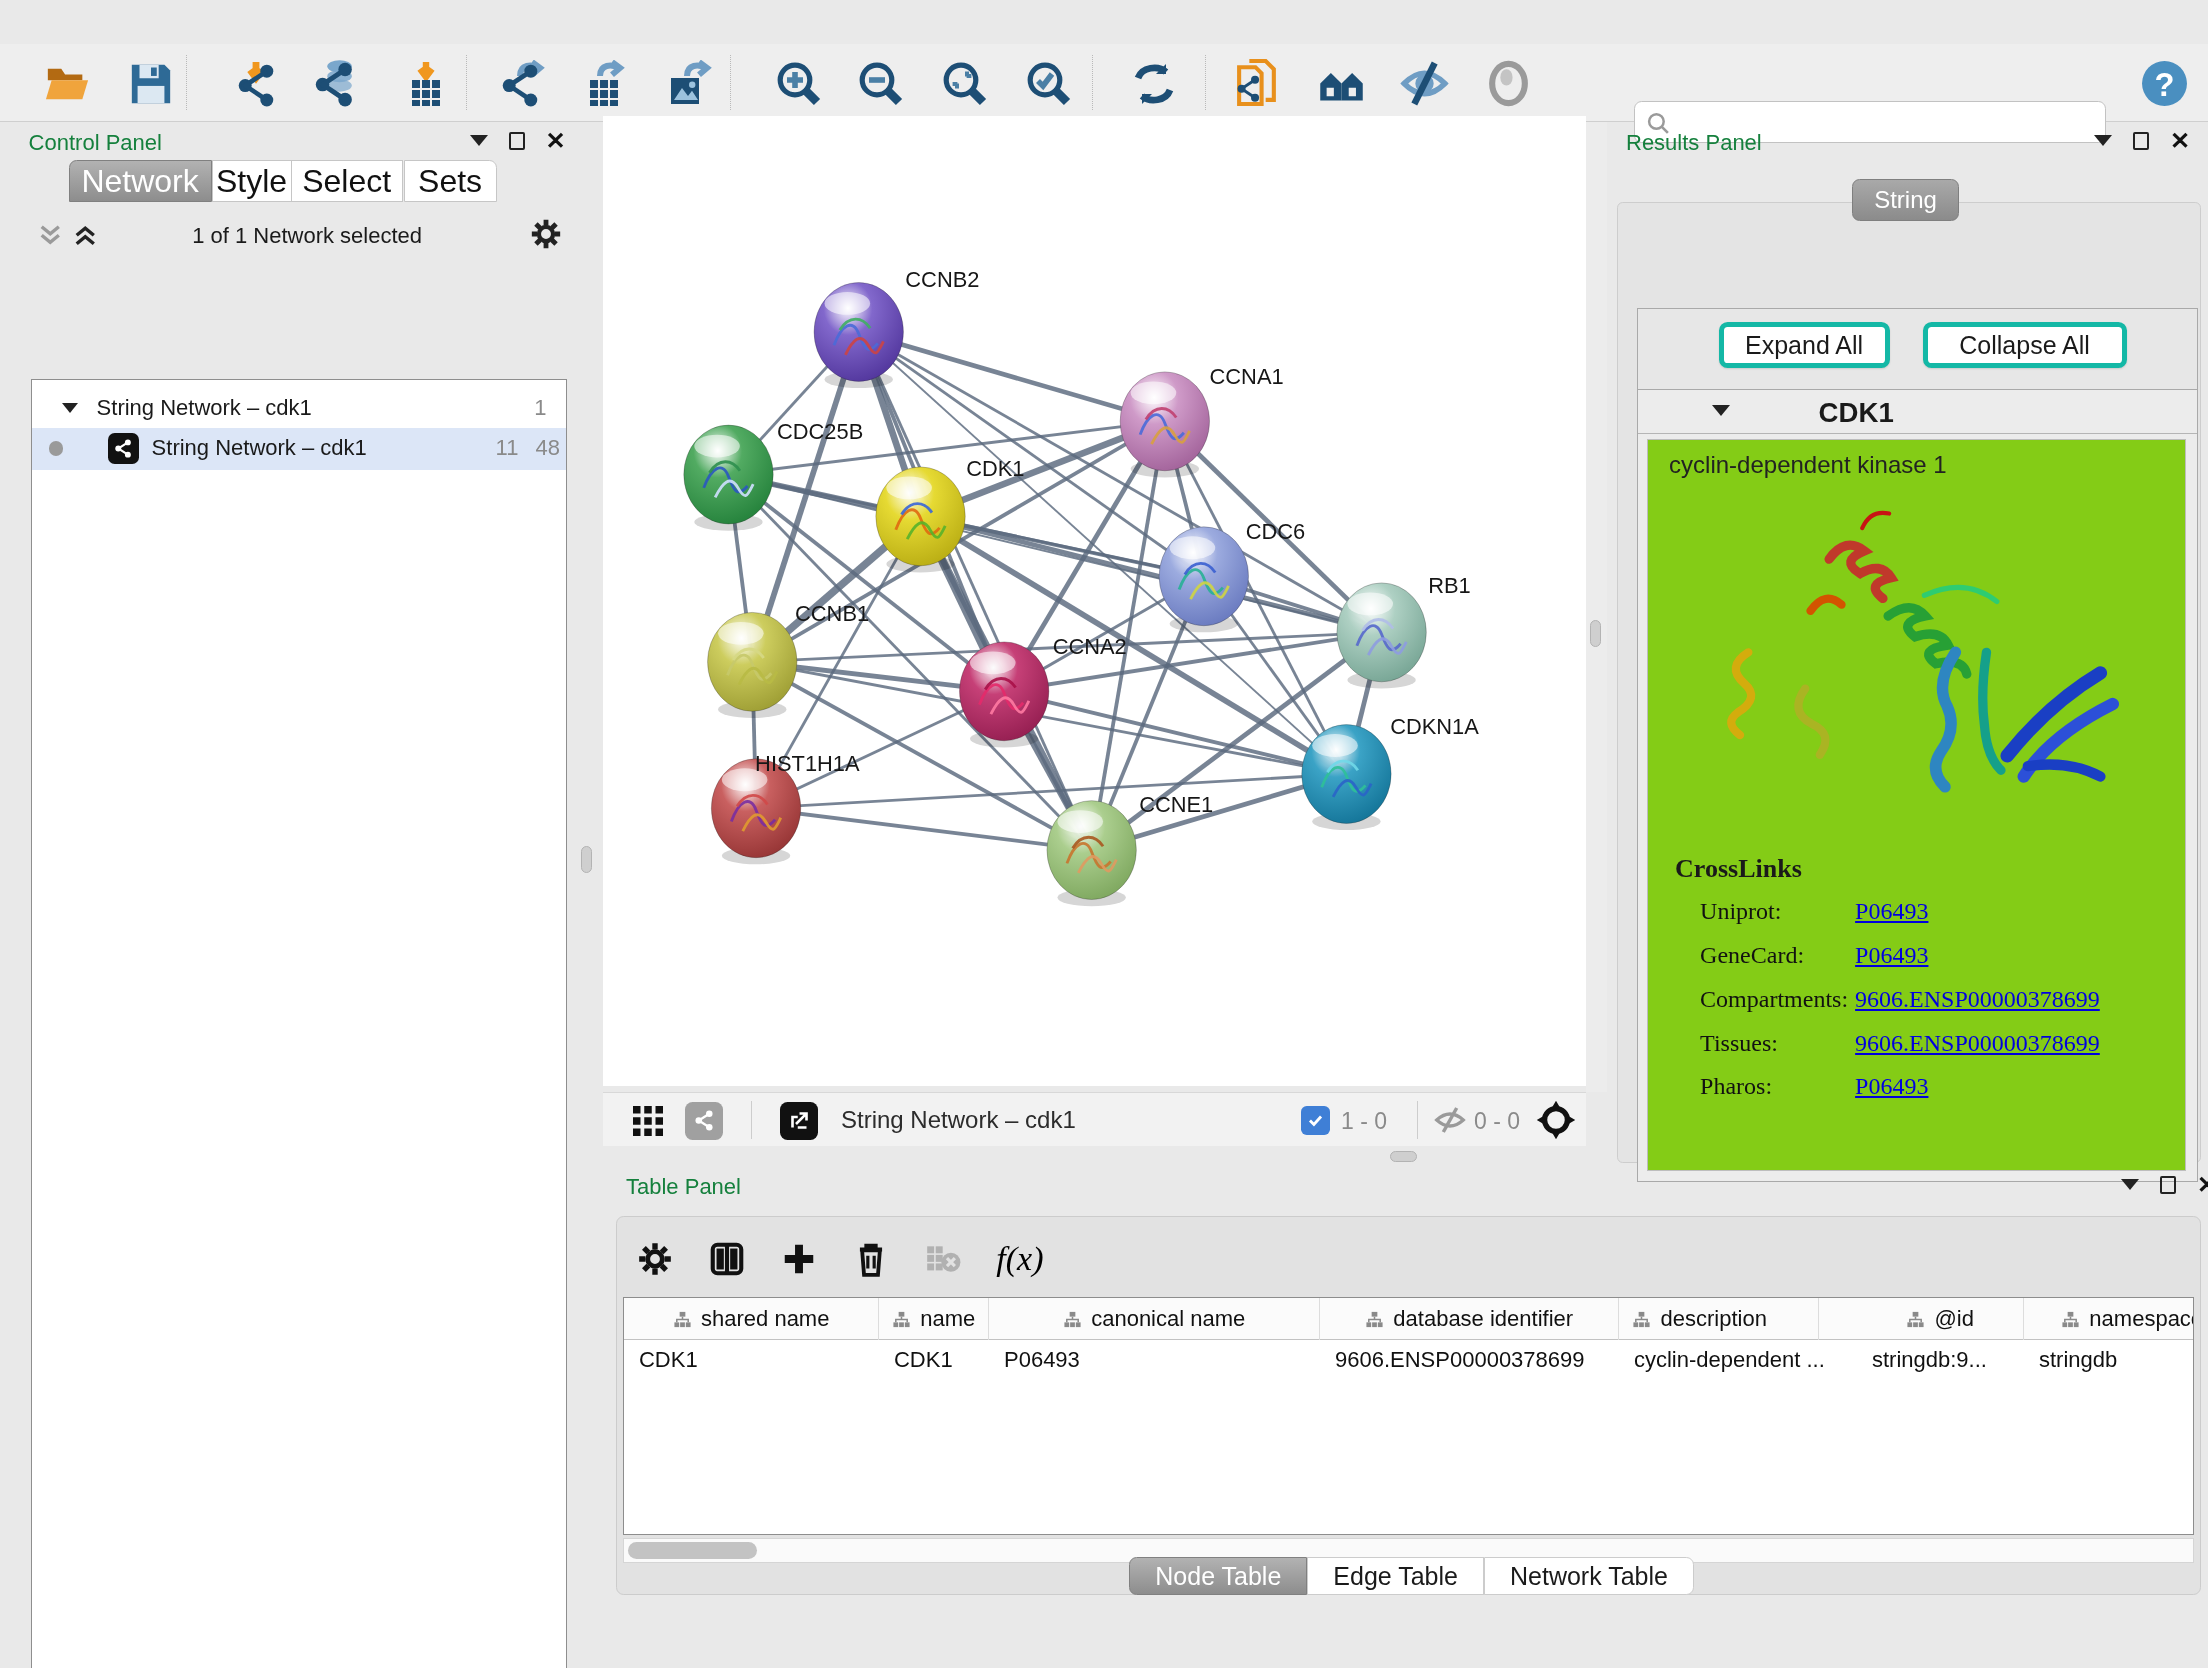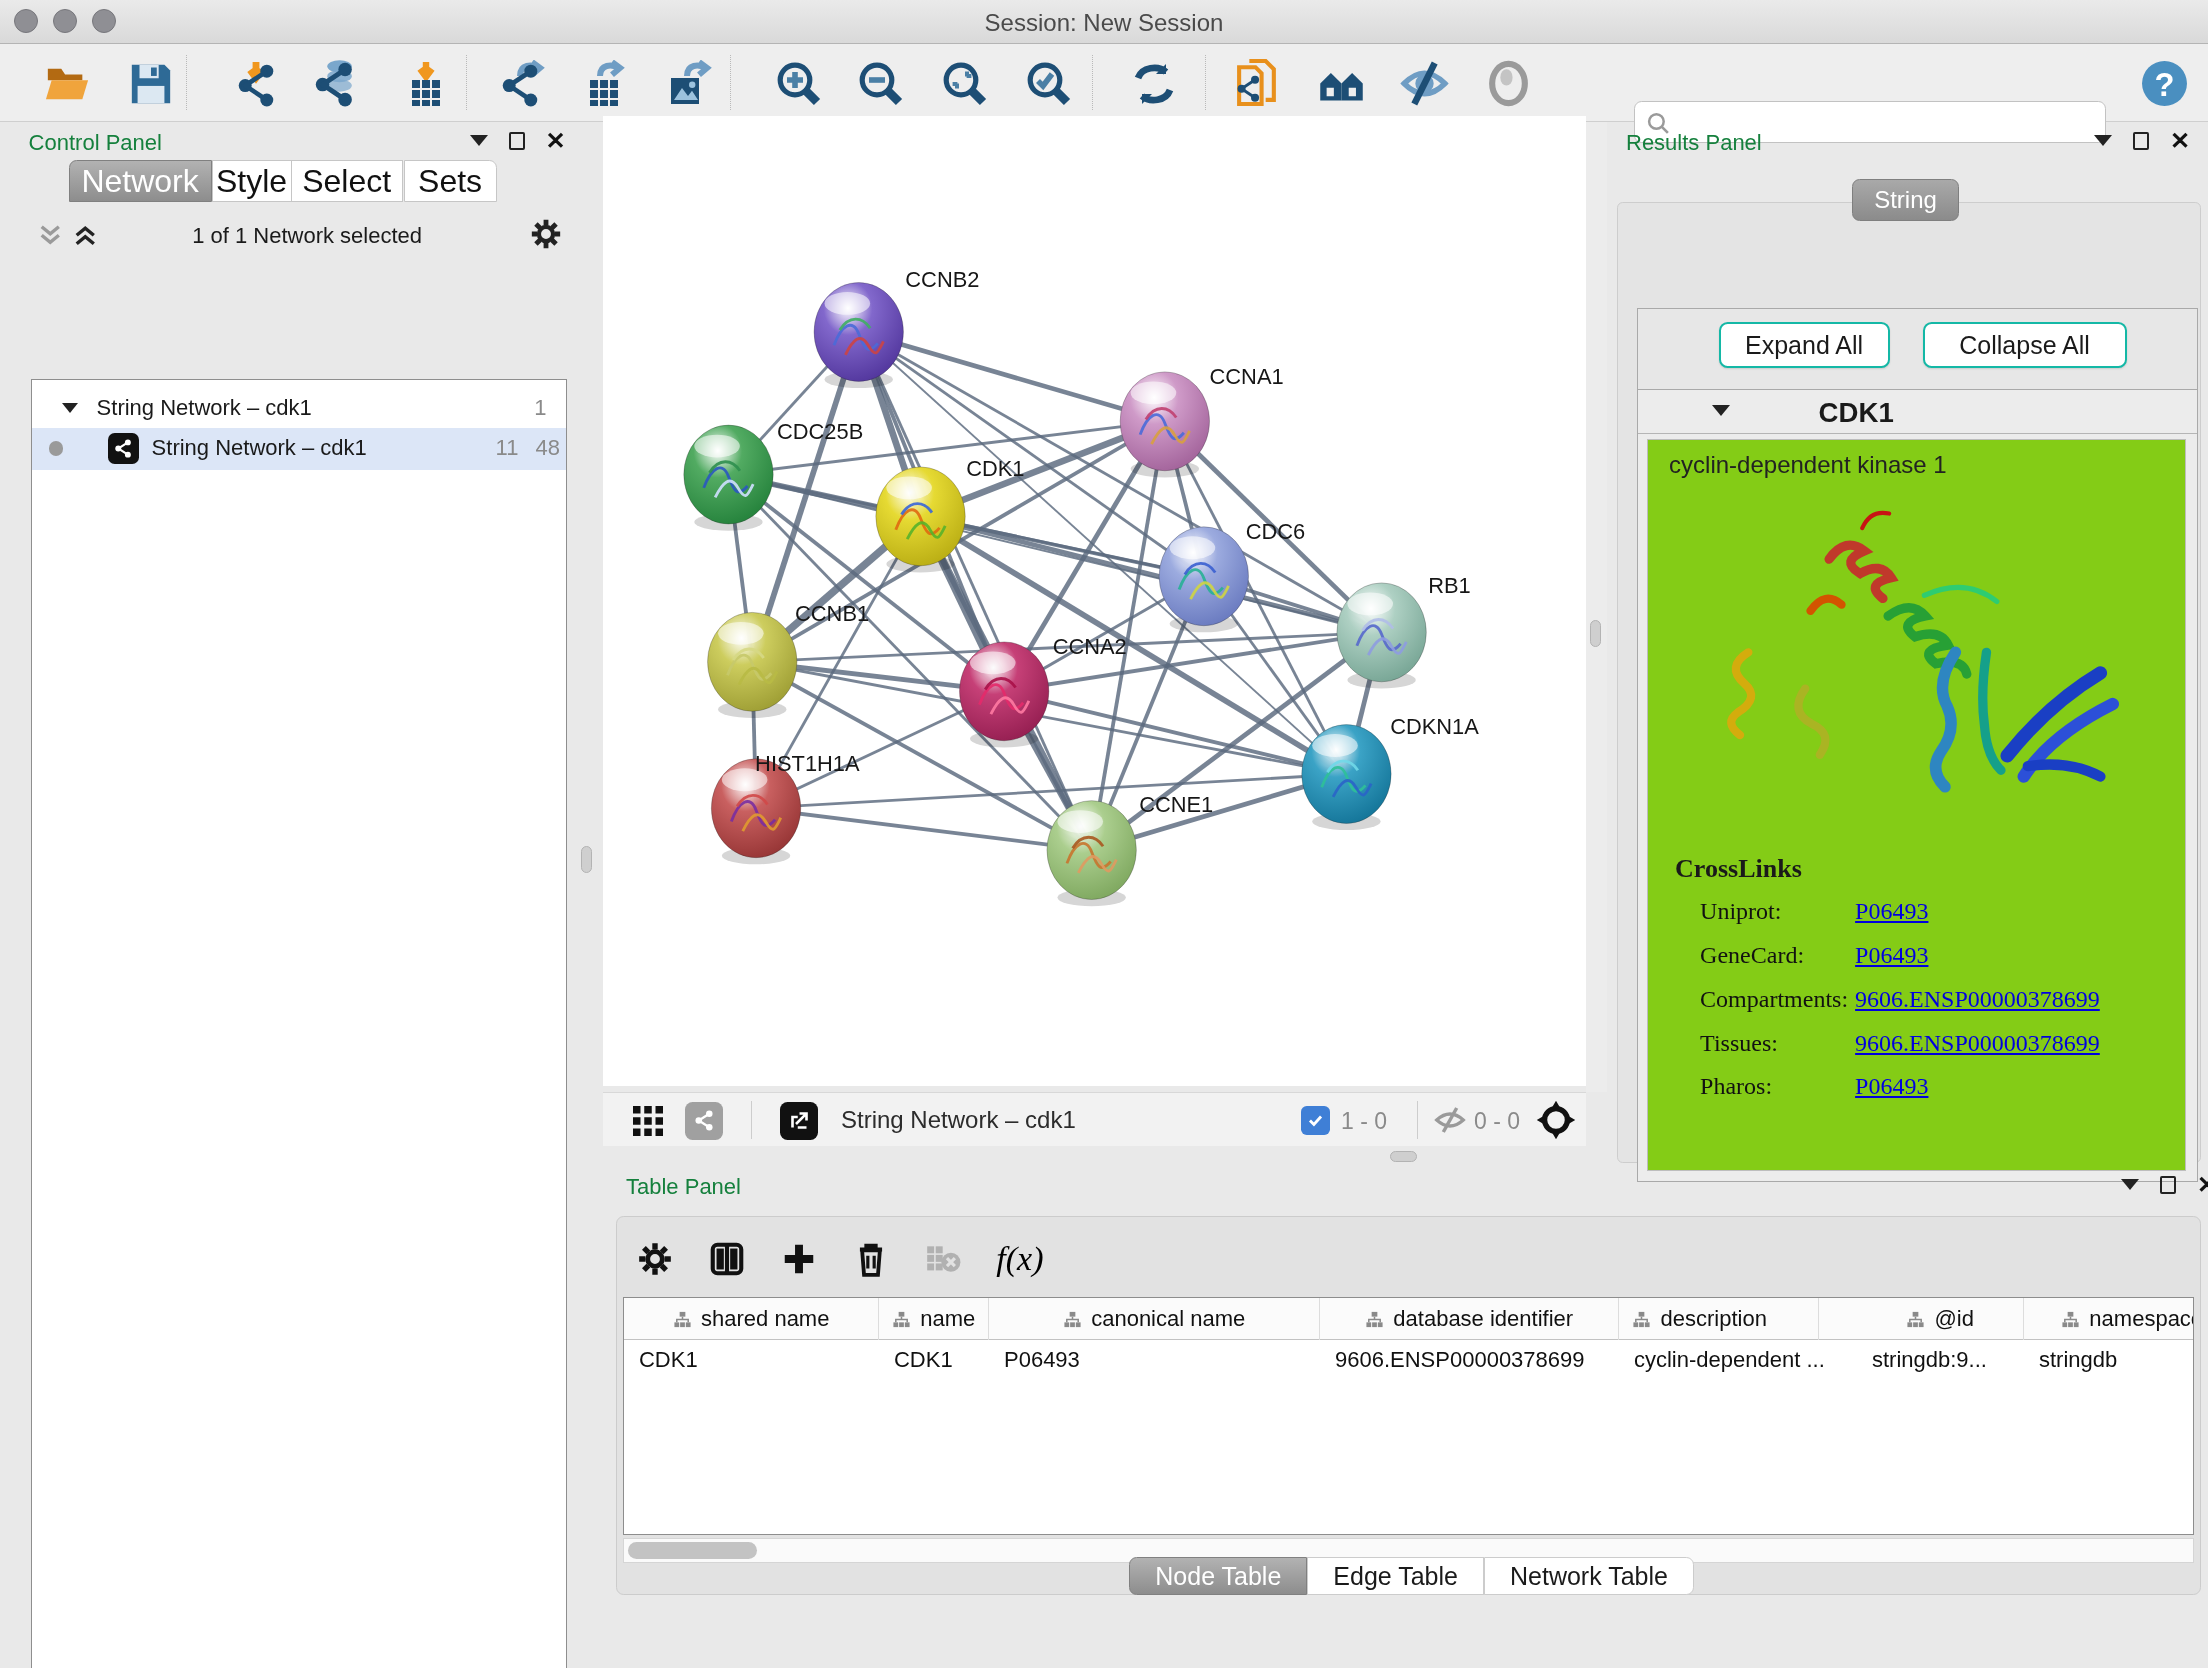--- a/index.html
+++ b/index.html
@@ -64,21 +64,21 @@
 
   
   .rp{position:absolute;left:1609px;top:122px;width:599px;height:1041px;}
   .rp-graybox{position:absolute;left:7.6px;top:80px;width:584px;height:961px;
     background:#e4e4e4;border:1px solid #cdcdcd;border-radius:5.7px;}
   .rp-tab{position:absolute;left:243px;top:57px;width:107px;height:42px;border-radius:7.6px;
     background:linear-gradient(#a9a9a9,#8b8b8b);color:#fff;display:flex;align-items:center;
     justify-content:center;font-size:24px;border:1px solid #7f7f7f;z-index:3;}
   .rp-box1{position:absolute;left:19px;top:105px;width:561px;height:82px;
     background:#e7e7e7;border:1.4px solid #a9a9a9;}
-  .rp-btn{position:absolute;top:13.3px;height:46px;background:#ffffff;border:2px solid #14b8a6;
+  .rp-btn{position:absolute;top:13.3px;height:46px;background:#ffffff;border:5px solid #14b8a6;
     border-radius:8.6px;display:flex;align-items:center;justify-content:center;font-size:25px;
     box-shadow:0 1px 1.9px rgba(0,0,0,.12);}
   .rp-box2{position:absolute;left:19px;top:186px;width:561px;height:793px;
     background:#ececec;border:1.4px solid #a9a9a9;}
   .rp-entry-head{position:absolute;left:0;top:0;width:100%;height:44px;border-bottom:1.4px solid #b5b5b5;}
   .rp-gene{position:absolute;left:181px;top:6.7px;font-size:27.6px;font-weight:bold;}
   .rp-inner{position:absolute;left:9.5px;top:49px;width:539px;height:732px;
     background:#84cc16;border:1px solid #bdbdbd;}
   .rp-desc{position:absolute;left:21px;top:11.4px;font-size:24px;color:#222;}
   .xl-title{position:absolute;left:27px;font-size:26px;font-weight:bold;
@@ -115,26 +115,20 @@
     border:1.4px solid #b9b9b9;display:flex;align-items:center;justify-content:center;}
   .mem-btn{position:absolute;left:2047px;top:9.5px;width:141px;height:46px;background:#fafafa;
     border:1.4px solid #b9b9b9;display:flex;align-items:center;justify-content:center;gap:13.3px;font-size:25px;}
   .mem-dot{width:25px;height:25px;border-radius:50%;background:#1e8e3e;}
 </style>
 </head>
 <body>
 
 <div class="app">
 
-  <div class="titlebar">
-    <div class="winbtn" style="left:14.3px"></div>
-    <div class="winbtn" style="left:53px"></div>
-    <div class="winbtn" style="left:92px"></div>
-    <div class="title-text">Session: New Session</div>
-  </div>
 
   <div class="toolbar">
     <svg width="0" height="0">
         <defs>
       <g id="shareGlyph">
             <circle cx="16" cy="4" r="3.6" fill="#1d4e75"></circle>
             <circle cx="4" cy="12" r="3.6" fill="#1d4e75"></circle>
             <circle cx="16" cy="20" r="3.6" fill="#1d4e75"></circle>
             <path d="M16 4 4 12 16 20" stroke="#1d4e75" stroke-width="2.6" fill="none"></path>
           </g>

